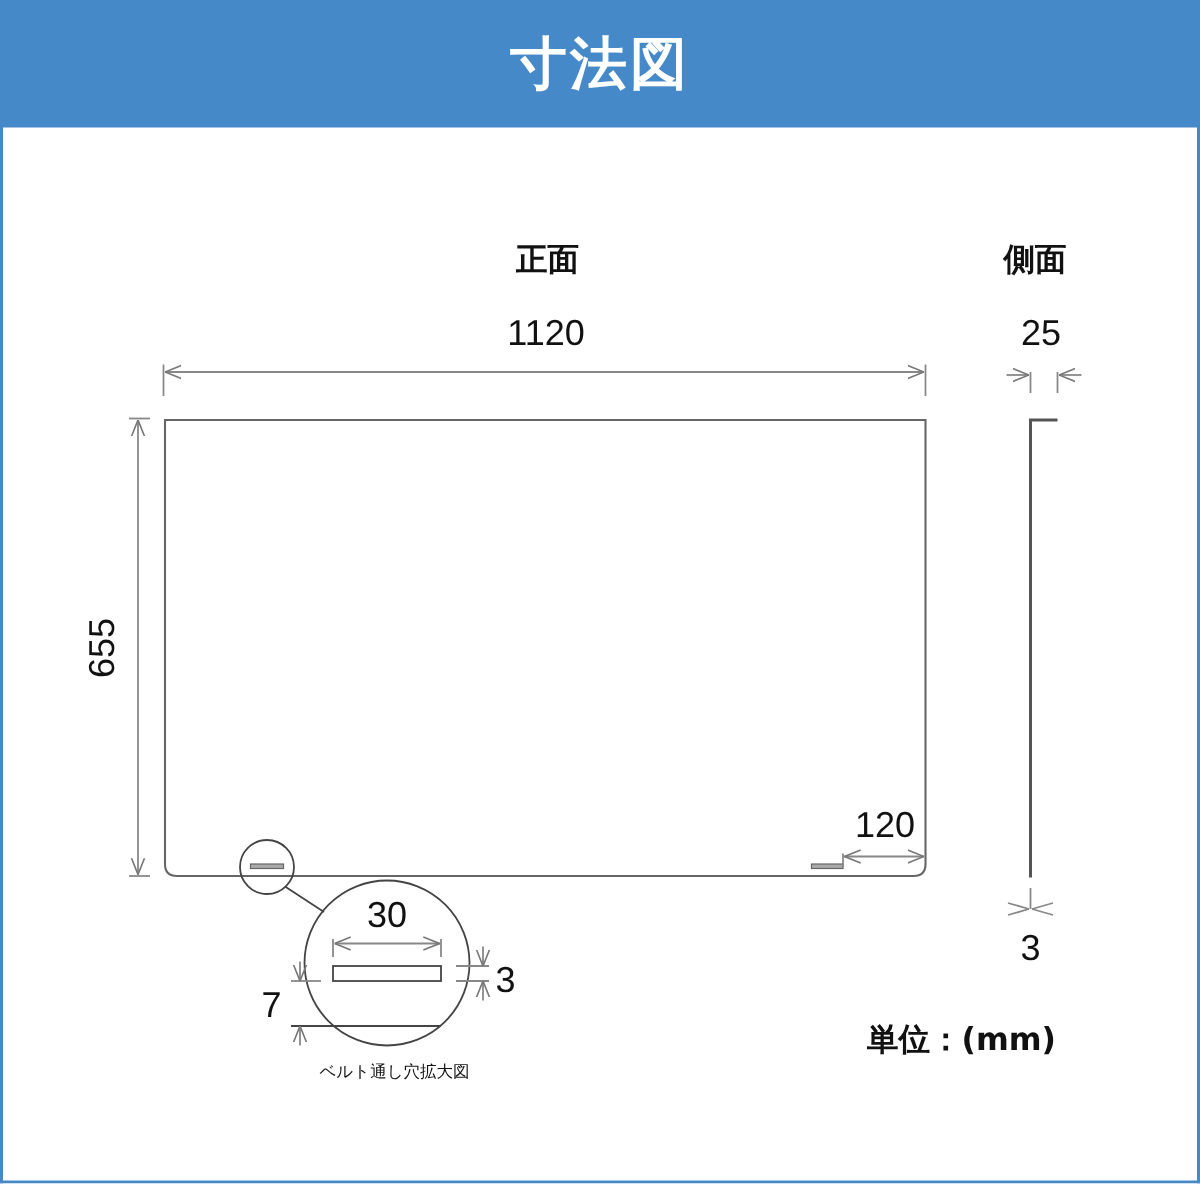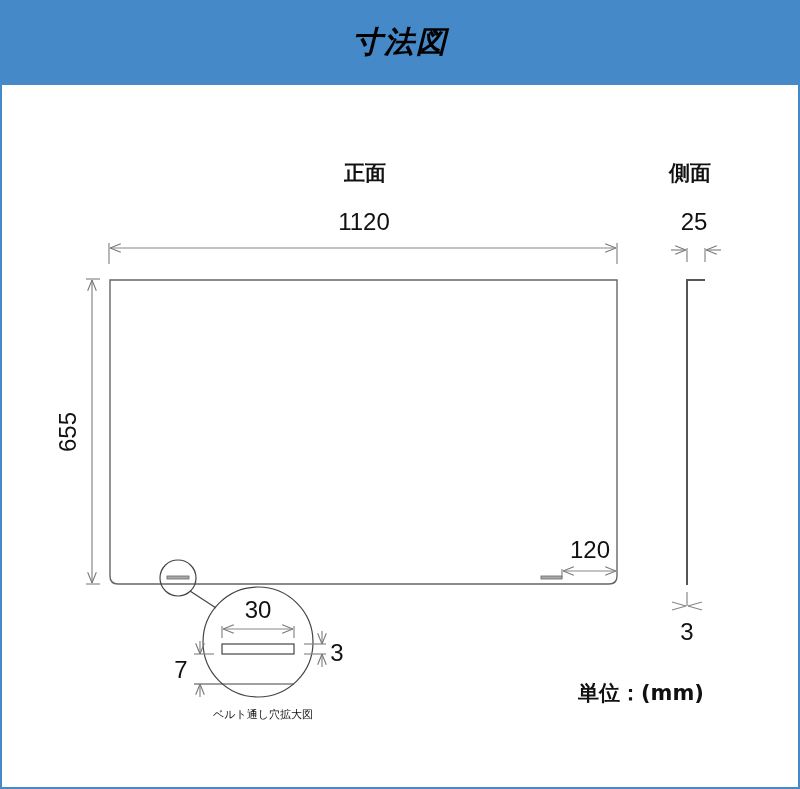--- a/index.html
+++ b/index.html
@@ -2,21 +2,21 @@
 <html><head>
   <meta charset="utf-8">
   <style>
     html, body { margin: 0; padding: 0; background: #fff; }
     body { width: 800px; height: 789px; position: relative; overflow: hidden;
            font-family: "DejaVu Sans", sans-serif; }
     .frame { position: absolute; left: 0; top: 0; width: 800px; height: 789px;
              box-sizing: border-box; border: 2px solid #4589C8; border-top: none; }
     .header { position: absolute; left: 0; top: 0; width: 800px; height: 85px;
               background: #4589C8; display: flex; align-items: center; justify-content: center; }
-    .header-title { color: #000000; font-size: 30px; font-weight: bold; letter-spacing: 2px; font-style: italic; }
+    .header-title { color: #ffffff; font-size: 38px; font-weight: bold; letter-spacing: 2px; }
     svg.drawing { position: absolute; left: 0; top: 0; }
     .lbl { font-family: "Liberation Sans Narrow", "Liberation Sans", sans-serif; fill: #111; }
     .jp { font-family: "DejaVu Sans", sans-serif; font-weight: bold; fill: #111; }
   </style>
 </head>
 <body>
 
 <div class="frame"></div>
 <div class="header">
   <span class="header-title">寸法図</span>

